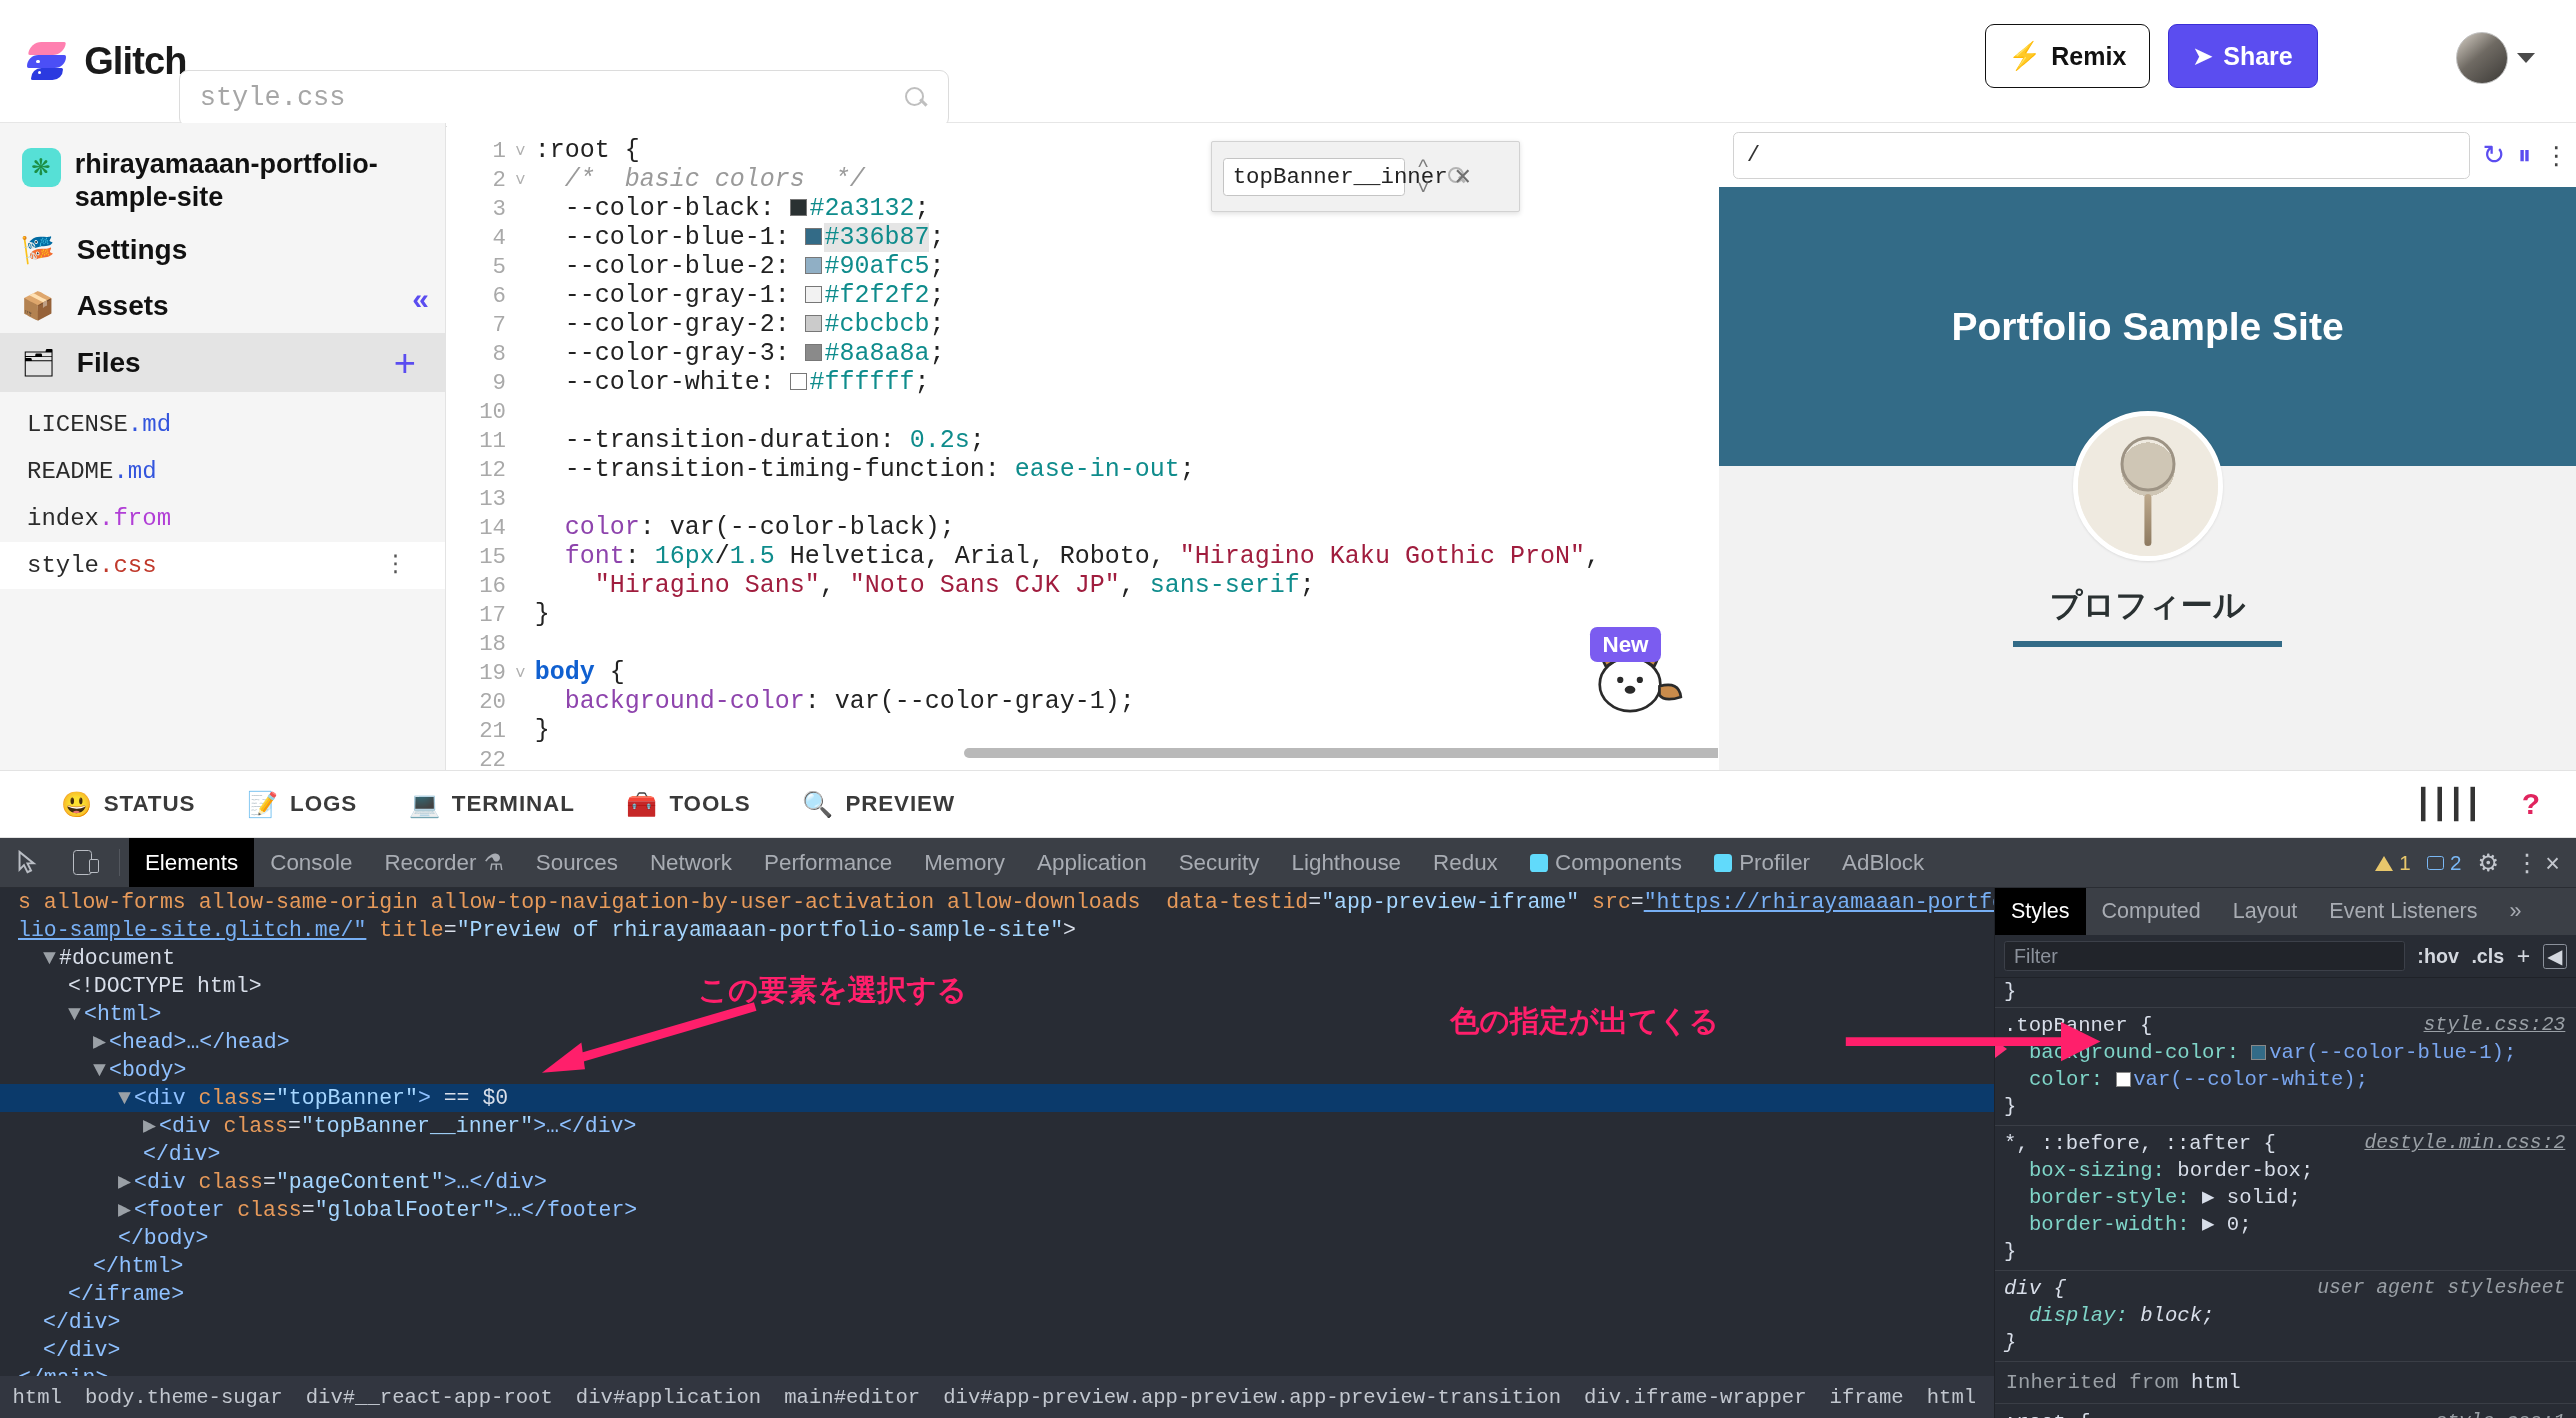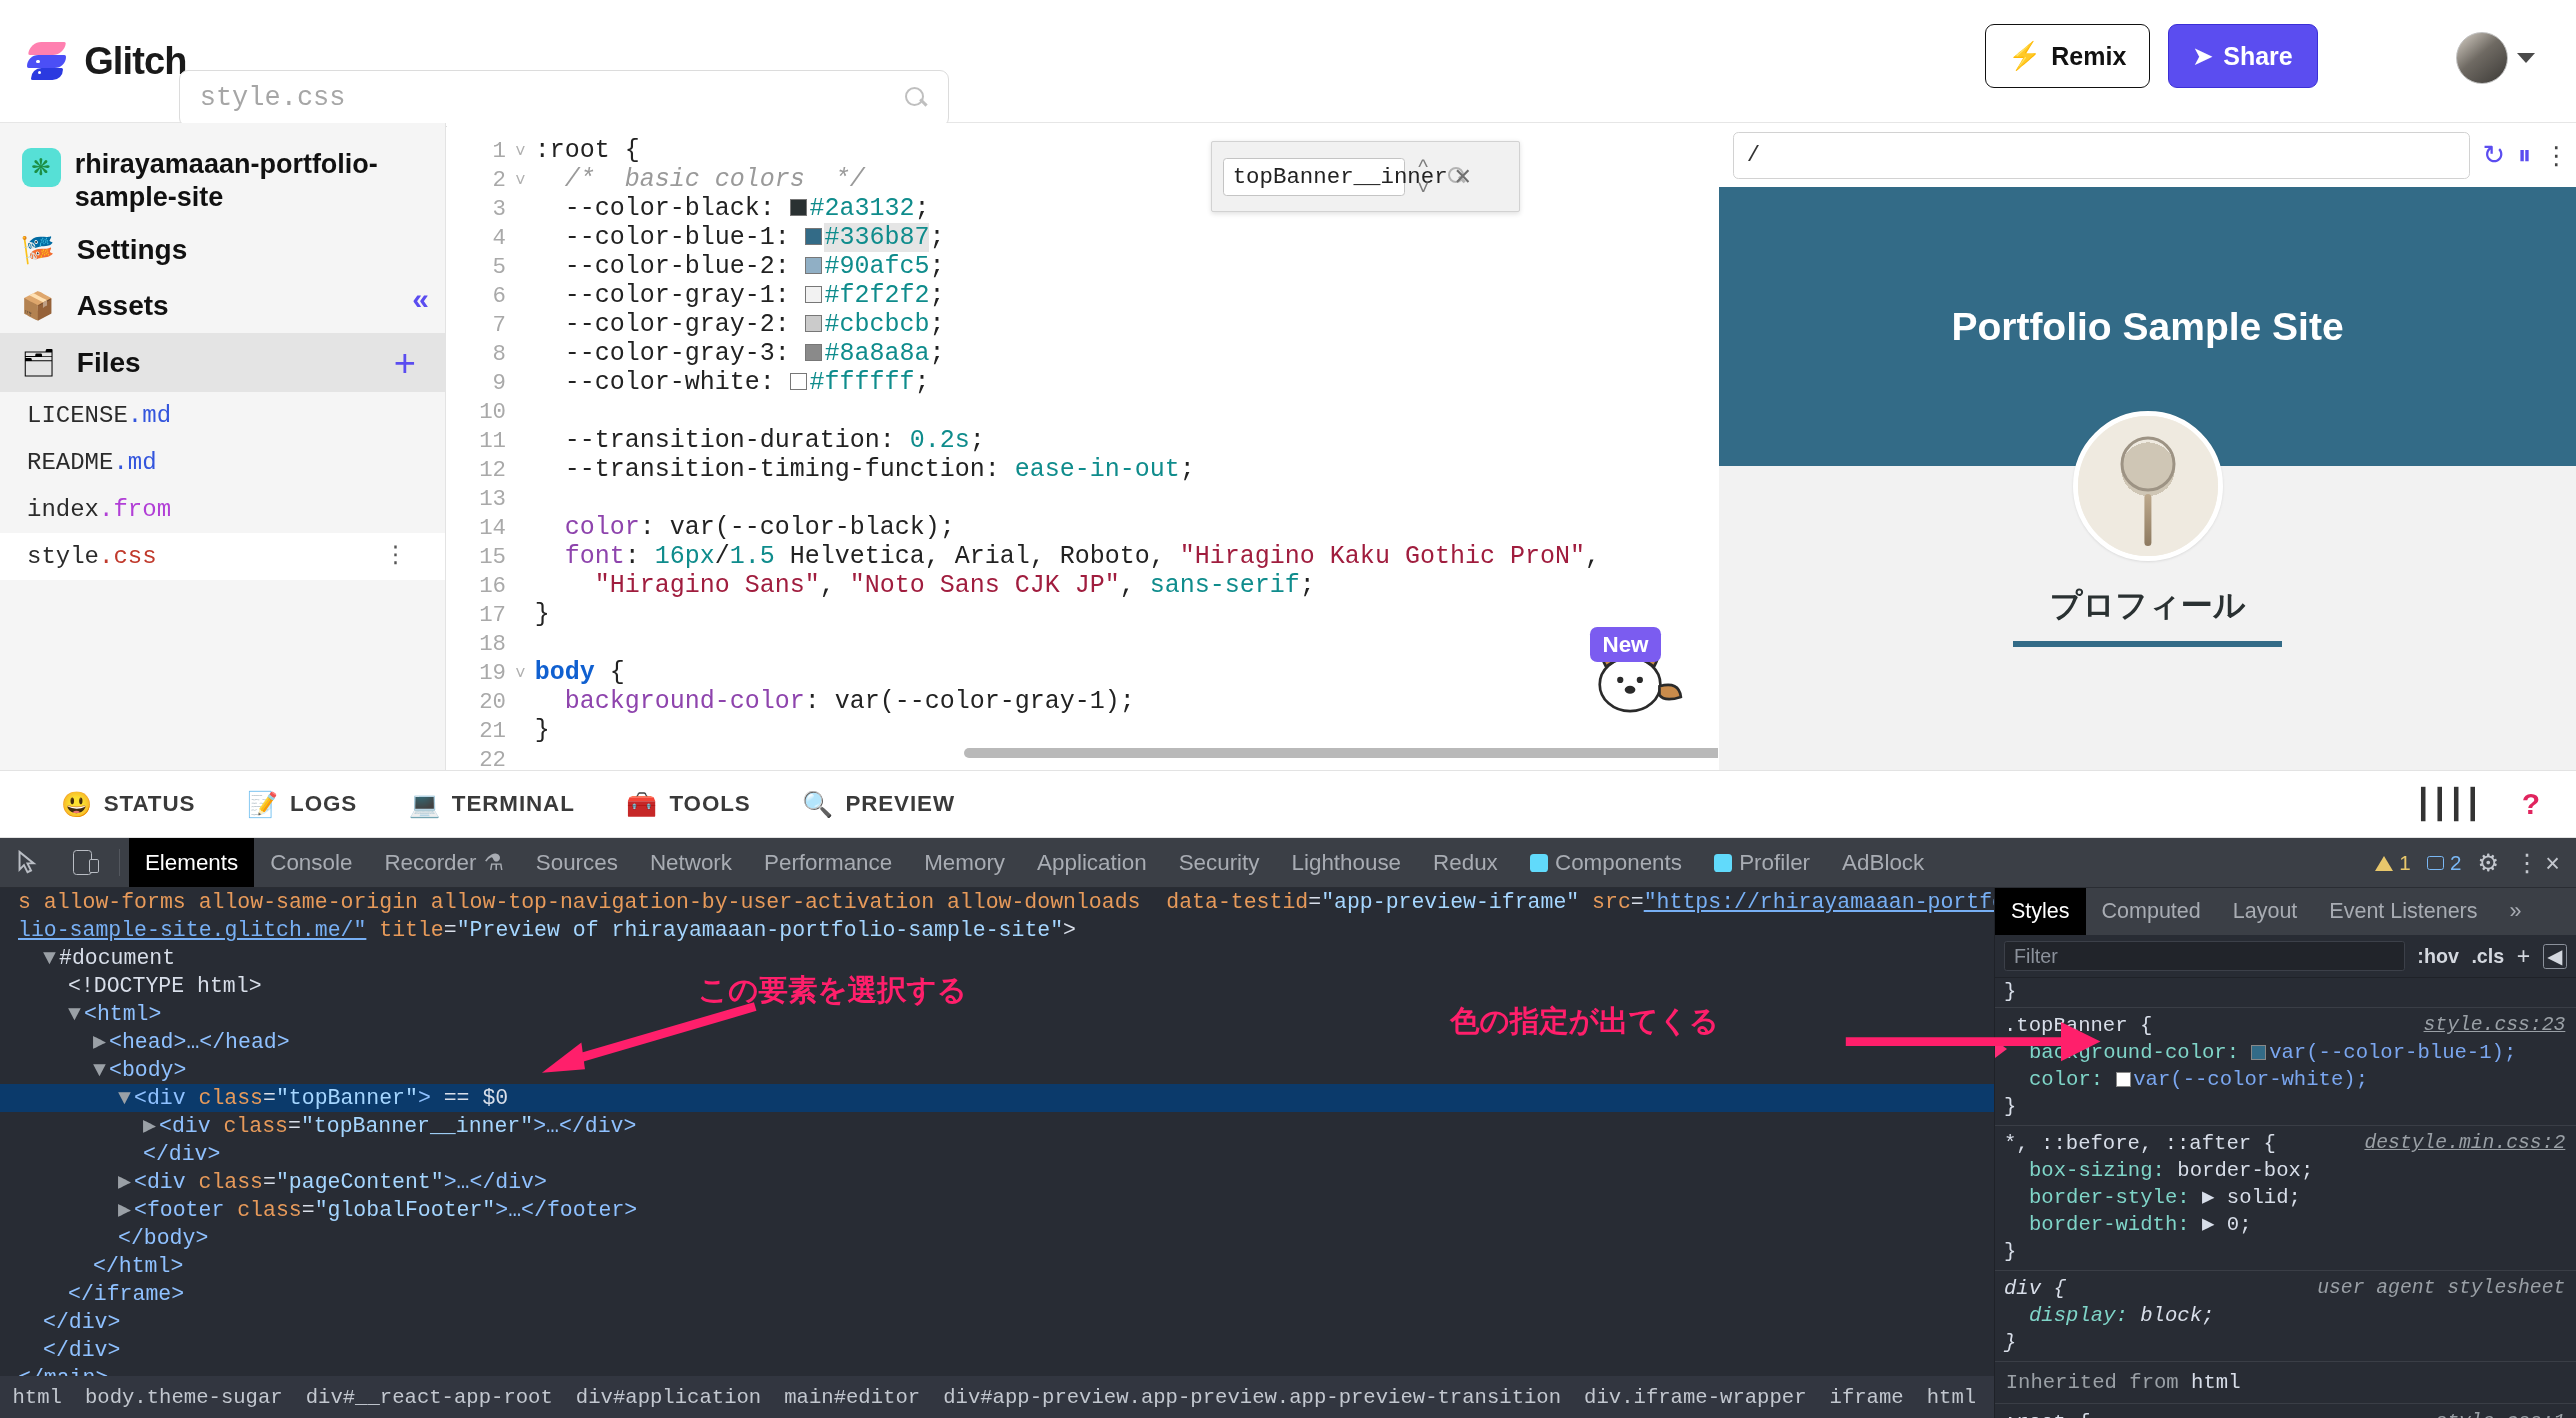--- a/index.html
+++ b/index.html
@@ -74,21 +74,21 @@
   }
   .proj-name { font-size:27px; font-weight:bold; color:#111; line-height:1.22; }
   .collapse-btn {
     position:absolute; right:19.7px; top:159px; font-size:30px; color:#5b4df0; font-weight:bold; letter-spacing:-3.6px;
   }
   .nav-row { display:flex; align-items:center; padding:11.6px 21.5px; }
   .nav-ico { width:41px; font-size:27px; margin-right:14.3px; }
   .nav-label { font-size:28px; font-weight:bold; color:#111; }
   .files-row { background:#e4e4e4; display:flex; align-items:center; padding:13.4px 21.5px; position:relative; }
   .plus { position:absolute; right:29px; top:50%; transform:translateY(-50%); font-size:38px; color:#5b4df0; line-height:0; font-weight:300; }
-  .file-list { padding-top:0; }
+  .file-list { padding-top:9px; }
   .file-item {
     height:47px; display:flex; align-items:center; padding-left:27px;
     font-family:"Liberation Mono", monospace; font-size:24px; color:#2b2b2b; position:relative;
   }
   .file-item.selected { background:#ffffff; }
   .ext-md { color:#3355dd; }
   .ext-html { color:#b13fd6; }
   .ext-css { color:#c0392b; }
   .kebab { position:absolute; right:38px; font-size:23px; color:#555; letter-spacing:0; line-height:.55; text-align:center; }
 

